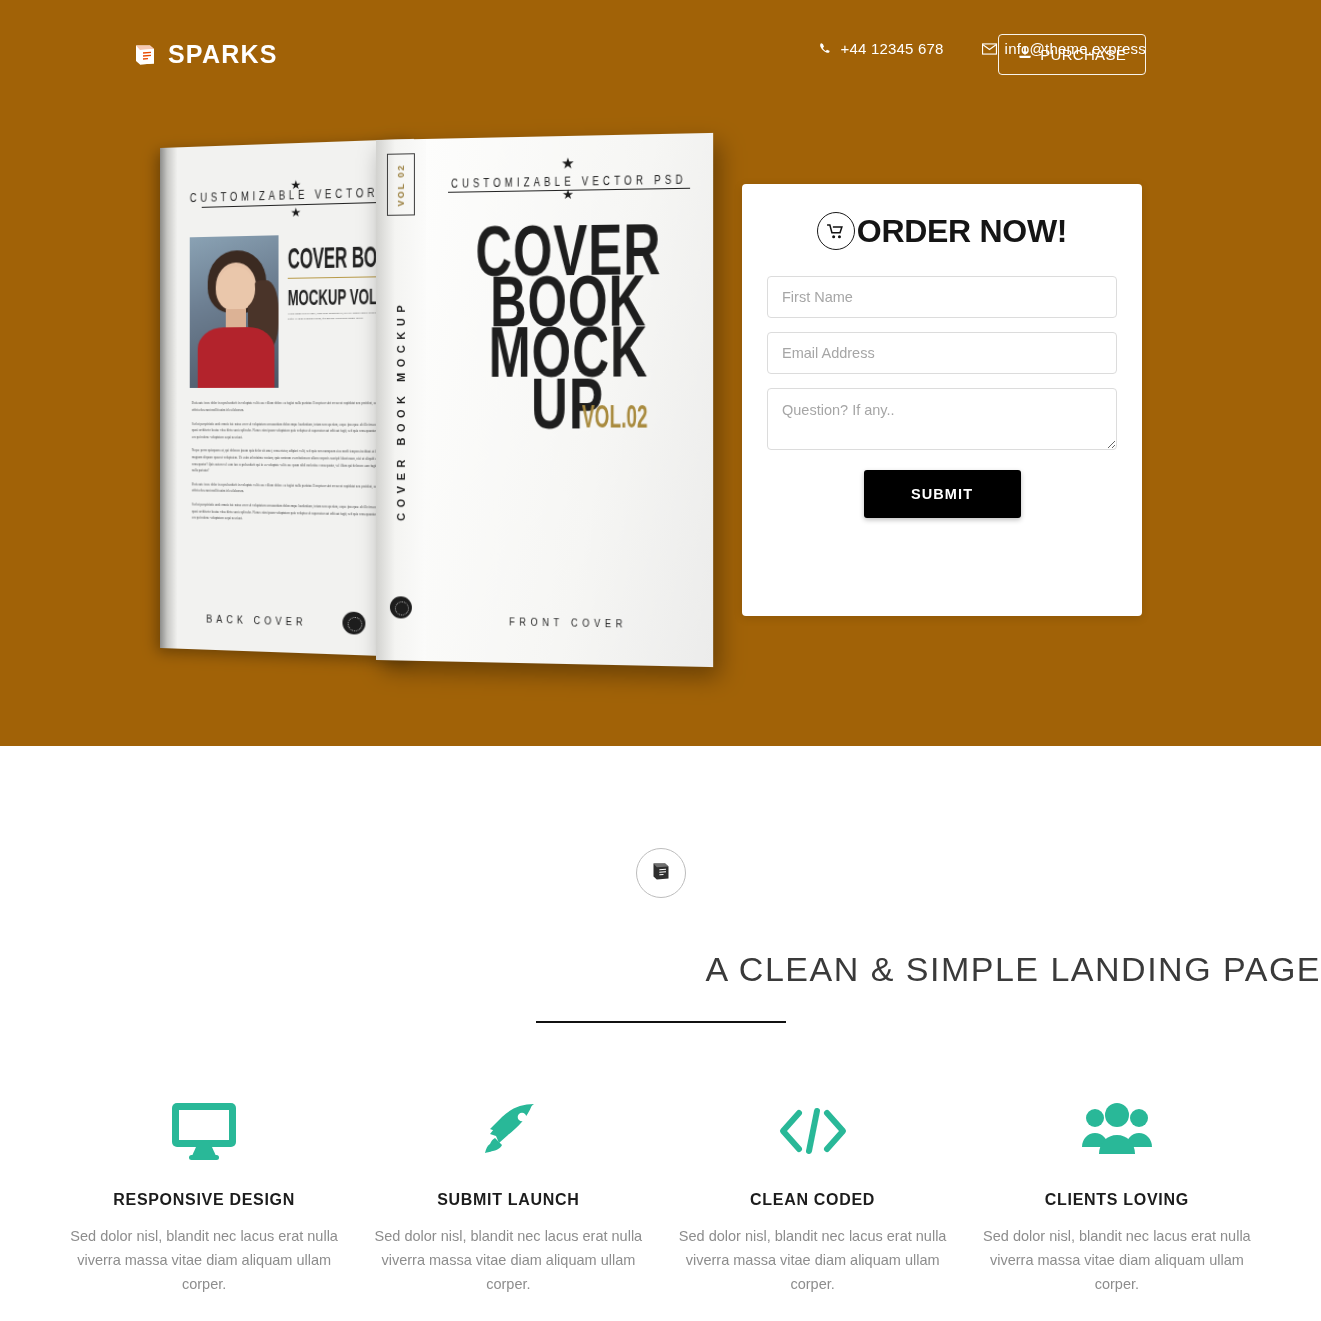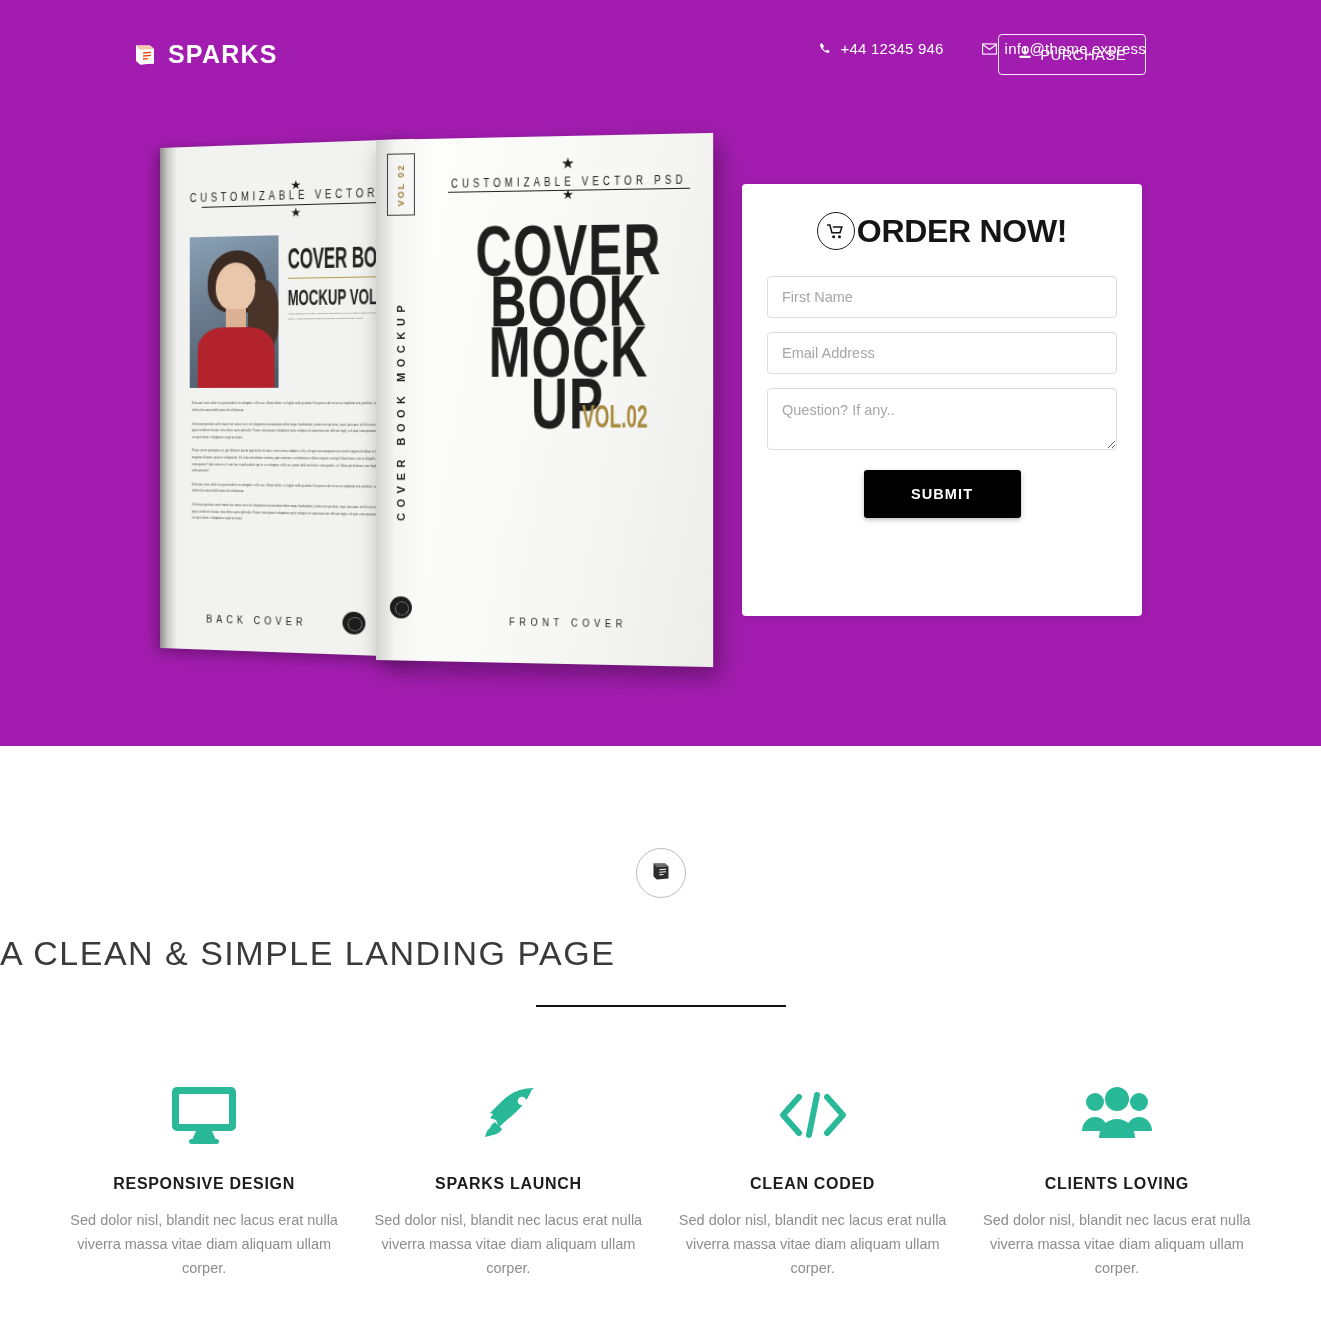--- a/index.html
+++ b/index.html
@@ -1,20 +1,20 @@
 <!DOCTYPE html>
 <html><head>
 <meta charset="utf-8">
 <style>
   *{box-sizing:border-box;margin:0;padding:0;}
   html,body{width:1321px;height:1321px;overflow:hidden;}
   body{font-family:"Liberation Sans",sans-serif;background:#fff;}
 
   
-  .hero{position:relative;width:1321px;height:746px;background:#a21caf;overflow:hidden;}
+  .hero{position:relative;width:1321px;height:746px;background:#a16207;overflow:hidden;}
 
   .topbar{position:absolute;top:0;left:0;width:100%;height:108px;display:flex;align-items:center;}
   .logo{position:absolute;left:133px;top:42px;display:flex;align-items:center;gap:11px;}
   .logo-icon{width:24px;height:22px;display:block;}
   .logo-text{color:#fff;font-size:25px;font-weight:bold;letter-spacing:1.2px;line-height:1;}
 
   .topright{position:absolute;right:175px;top:40px;display:flex;align-items:center;gap:38px;}
   .contact{display:flex;align-items:center;gap:8px;color:#fff;font-size:15px;letter-spacing:.2px;white-space:nowrap;}
   .contact svg{display:block;}
   .purchase-btn{position:absolute;right:175px;top:34px;display:flex;align-items:center;gap:8px;
@@ -103,21 +103,21 @@
   textarea.tx{height:62px;resize:vertical;display:block;line-height:1.3;}
   .submit-wrap{text-align:center;margin-top:20px;}
   .submit-btn{background:#000;color:#fff;border:none;border-radius:3px;padding:16px 0;width:157px;
      font-size:14.5px;font-weight:bold;letter-spacing:1.1px;cursor:pointer;box-shadow:0 2px 5px rgba(0,0,0,.25);
      font-family:"Liberation Sans",sans-serif;}
 
   
   .features{position:relative;width:1321px;height:575px;background:#fff;}
   .feat-icon-circle{width:50px;height:50px;border-radius:50%;border:1px solid #bdbdbd;margin:102px auto 0;
      display:flex;align-items:center;justify-content:center;}
-  .section-title{text-align:left;font-size:34px;font-weight:300;letter-spacing:1.5px;color:#3a3a3a;margin-top:36px;
+  .section-title{text-align:right;font-size:34px;font-weight:300;letter-spacing:1.5px;color:#3a3a3a;margin-top:52px;
      font-family:"Liberation Sans",sans-serif;}
   .section-divider{width:250px;height:2px;background:#111;margin:32px auto 0;}
   .cols{display:flex;margin-top:72px;padding:0 52px;}
   .col{flex:1;text-align:center;padding:0 16px;}
   .col-icon{height:72px;display:flex;align-items:center;justify-content:center;}
   .col-title{font-size:16px;font-weight:bold;letter-spacing:.7px;color:#1c1c1c;margin-top:24px;}
   .col-text{font-size:14.5px;line-height:1.65;color:#8d8d8d;margin-top:16px;}
 </style>
 </head>
 <body>
@@ -138,21 +138,21 @@
       <span class="logo-text">SPARKS</span>
     </a>
 
     <div class="topright">
       <div class="contact">
         <span>
           <svg width="13" height="13" viewBox="0 0 16 16" fill="#fff">
             <path d="M3.2 1.2c-.5 0-1 .3-1.3.8-.7 1.1-.6 2.6.1 4.1.8 1.8 2.3 3.6 4 4.9 1.6 1.3 3.4 2.2 4.9 2.2.7 0 1.3-.2 1.7-.7.3-.4.5-.9.4-1.3l-.1-.3-2.6-1.2c-.3-.1-.6 0-.8.2l-.8 1c-.1.2-.4.2-.6.1-1.4-.8-2.6-2-3.3-3.4-.1-.2-.1-.4.1-.6l1-.8c.2-.2.3-.5.2-.8L4.9 2.8c-.1-.3-.4-.5-.7-.6l-1-.1z"></path>
           </svg>
         </span>
-        <span>+44 12345 946</span>
+        <span>+44 12345 678</span>
       </div>
       <div class="contact">
         <span>
           <svg width="15" height="12" viewBox="0 0 16 12">
             <rect x="0.6" y="0.6" width="14.8" height="10.8" fill="none" stroke="#fff" stroke-width="1.2"></rect>
             <path d="M1 1.4 L8 6.6 L15 1.4" fill="none" stroke="#fff" stroke-width="1.2"></path>
           </svg>
         </span>
         <span>info@theme.express</span>
       </div>
@@ -301,21 +301,21 @@
     <div class="col">
       <div class="col-icon">
         <svg width="62" height="62" viewBox="0 0 62 62" fill="#29B898">
           <path d="M57 4c-13 0-24 5-32 13L13 29l8 3 3 8 12-12c8-8 13-19 21-24z" transform="rotate(0 31 31)"></path>
           <path d="M55 5C41 7 29 14 21 24l-8 10 6 2 3 7 9-8C41 27 50 18 55 5z"></path>
           <circle cx="45" cy="17" r="4.3" fill="#fff"></circle>
           <path d="M18 38c-4 2-6 7-7 14 7-1 12-3 14-7l-3-3z"></path>
           <path d="M13 44c-2 1-4 4-5 9 5-1 8-2 9-5z"></path>
         </svg>
       </div>
-      <div class="col-title">SPARKS LAUNCH</div>
+      <div class="col-title">SUBMIT LAUNCH</div>
       <div class="col-text">Sed dolor nisl, blandit nec lacus erat nulla viverra massa vitae diam aliquam ullam corper.</div>
     </div>
 
     <div class="col">
       <div class="col-icon">
         <svg width="72" height="52" viewBox="0 0 72 52" fill="none" stroke="#29B898" stroke-width="6" stroke-linecap="round" stroke-linejoin="round">
           <path d="M22 8 L6 26 L22 44"></path>
           <path d="M50 8 L66 26 L50 44"></path>
           <path d="M40 6 L32 46"></path>
         </svg>

